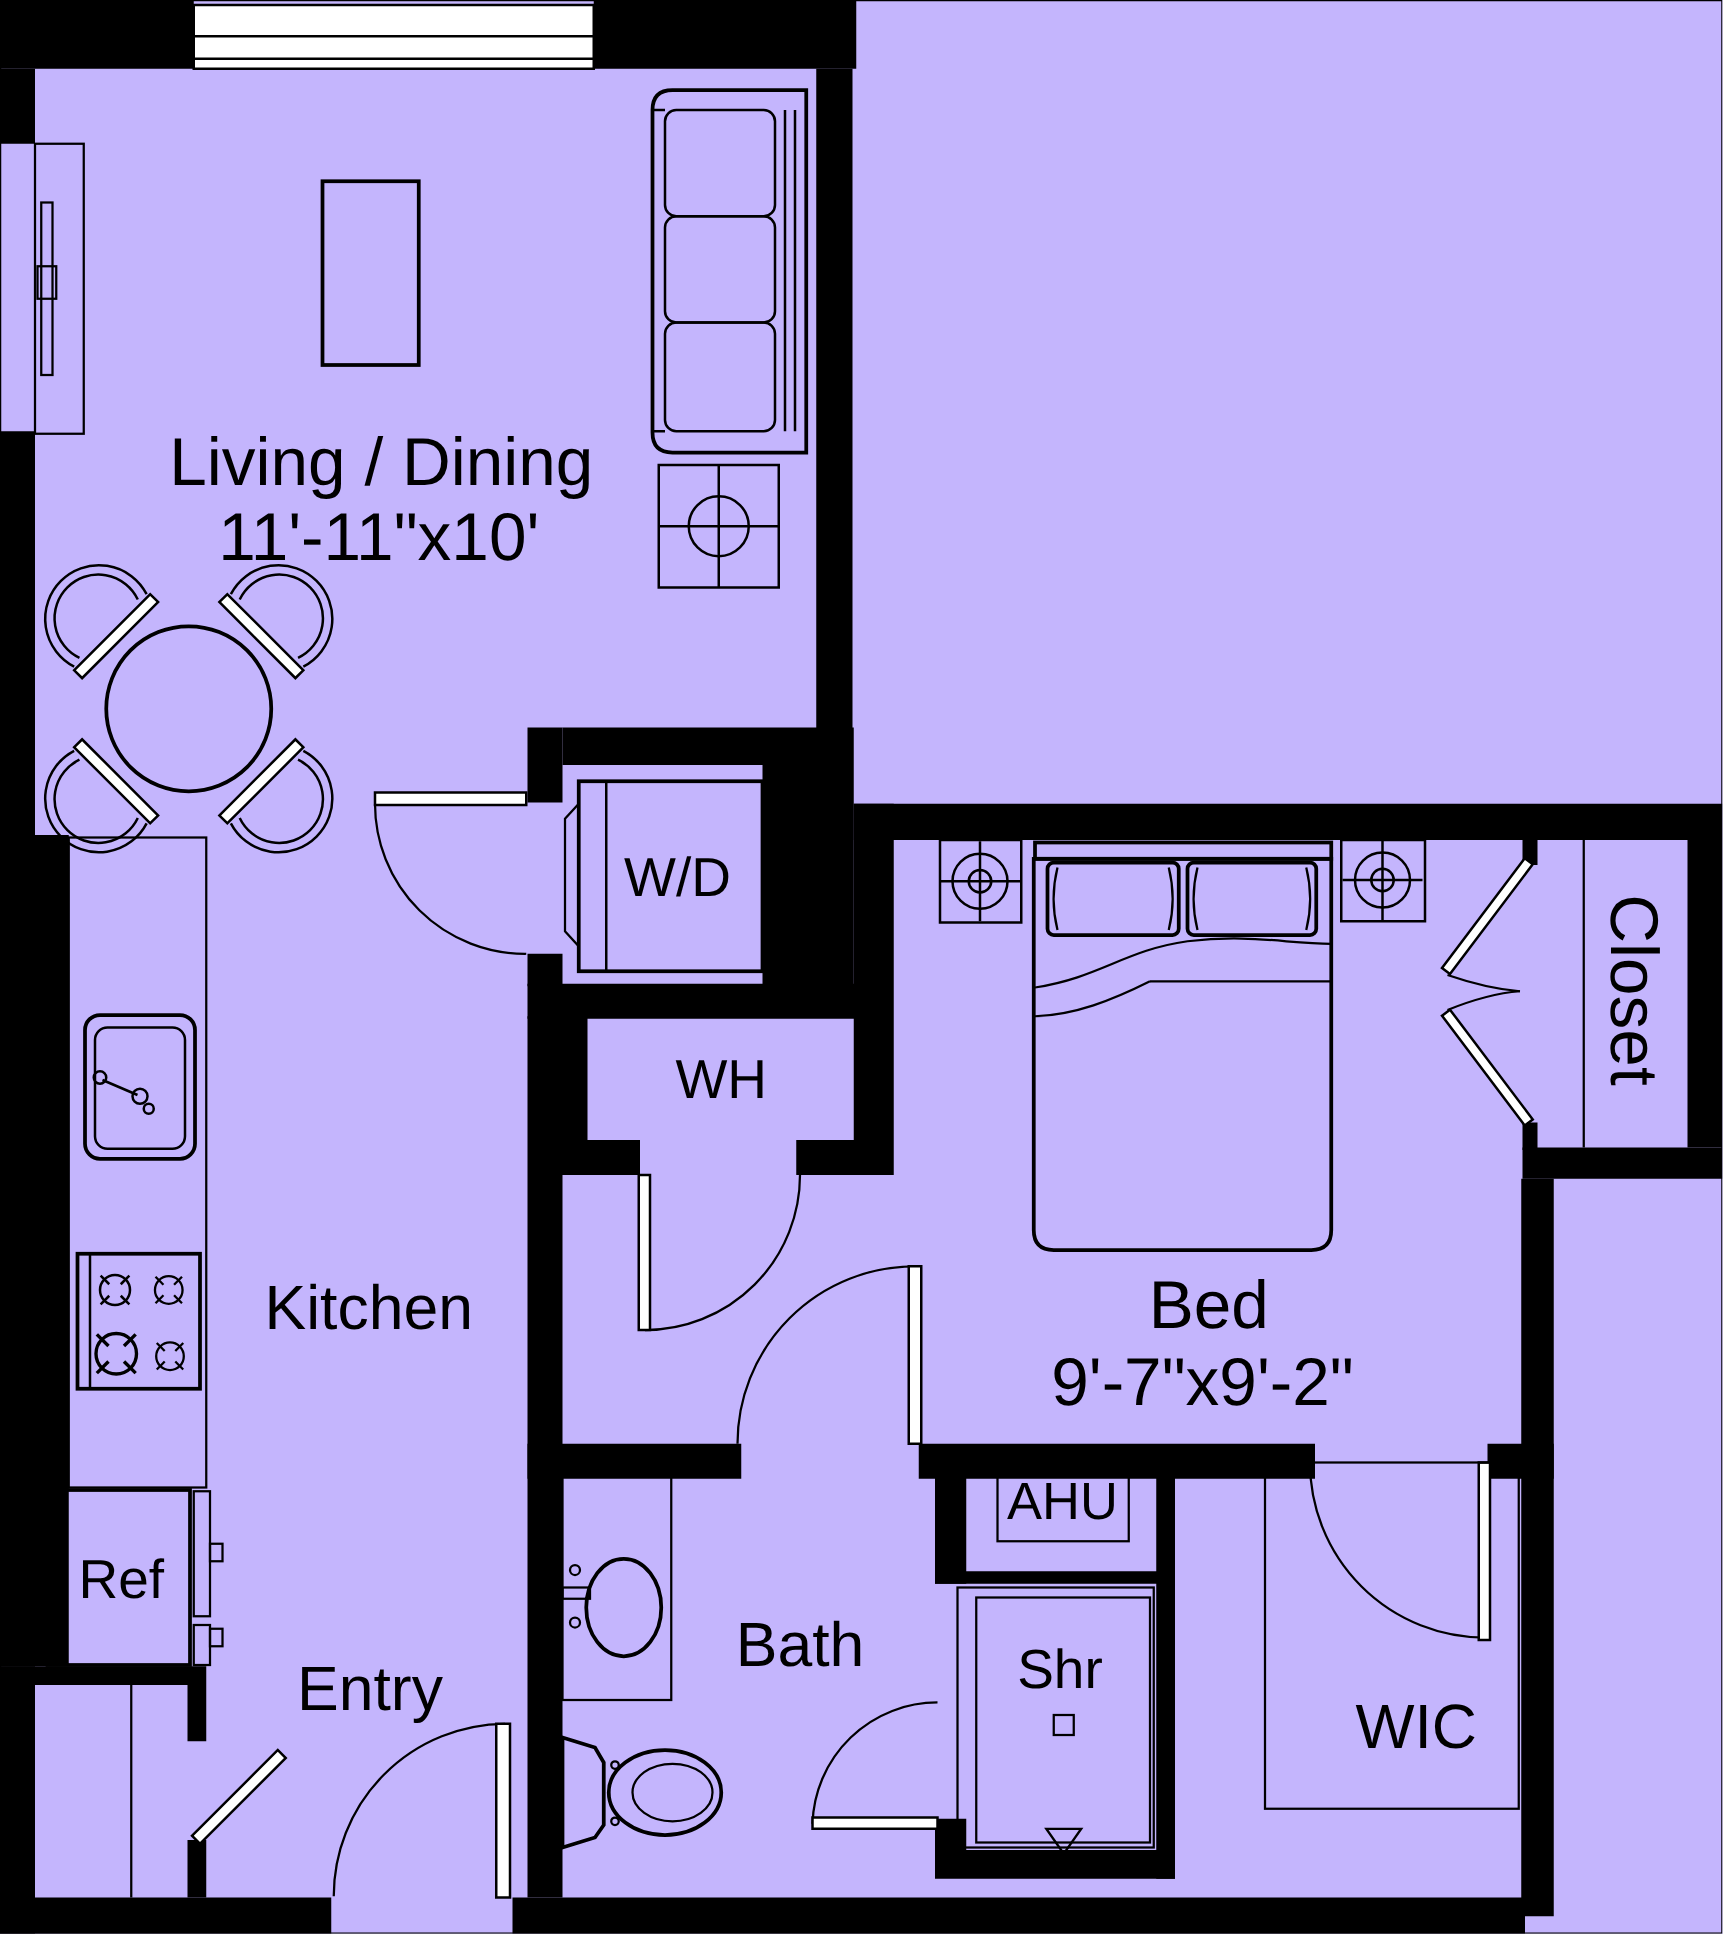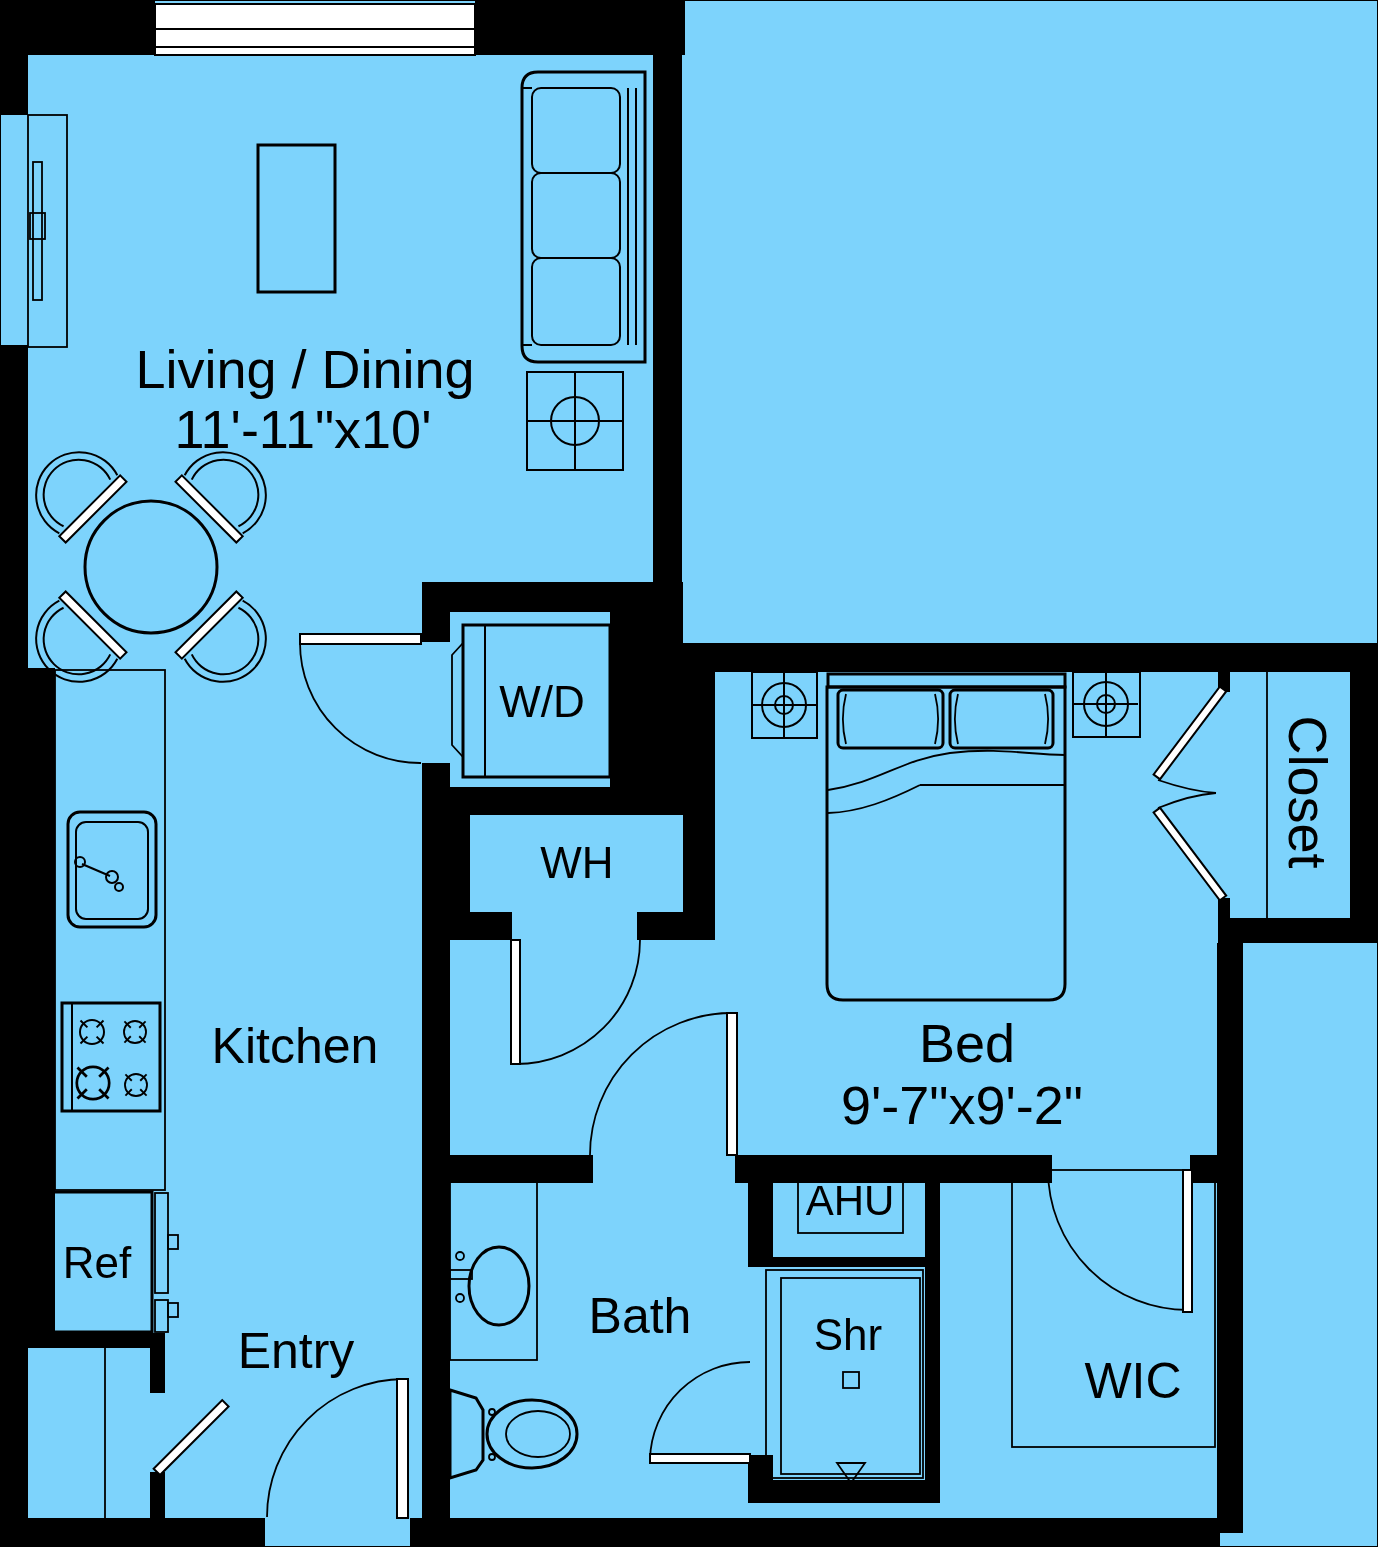--- a/index.html
+++ b/index.html
@@ -1,16 +1,16 @@
 <!DOCTYPE html>
 <html><head>
 <meta charset="utf-8">
 <style>
   html,body{margin:0;padding:0;background:#ffffff;}
-  .page{width:1378px;height:1547px;position:relative;background:#7dd3fc;font-family:"Liberation Sans",sans-serif;}
+  .page{width:1378px;height:1547px;position:relative;background:#c4b5fd;font-family:"Liberation Sans",sans-serif;}
   svg{display:block;}
   svg *{stroke:#000000;fill:none;stroke-width:2;}
   .wall{fill:#000000;stroke:none;}
   .leaf{fill:#ffffff;stroke:#000000;stroke-width:2;}
   .whitebox{fill:#ffffff;stroke:#000000;stroke-width:2;}
   .thin{stroke-width:1.8;}
   .thick{stroke-width:3;}
   text{fill:#000000;stroke:none;font-family:"Liberation Sans",sans-serif;}
   .roomlabel{font-size:54px;}
   .roomlabel.sm{font-size:50px;}

